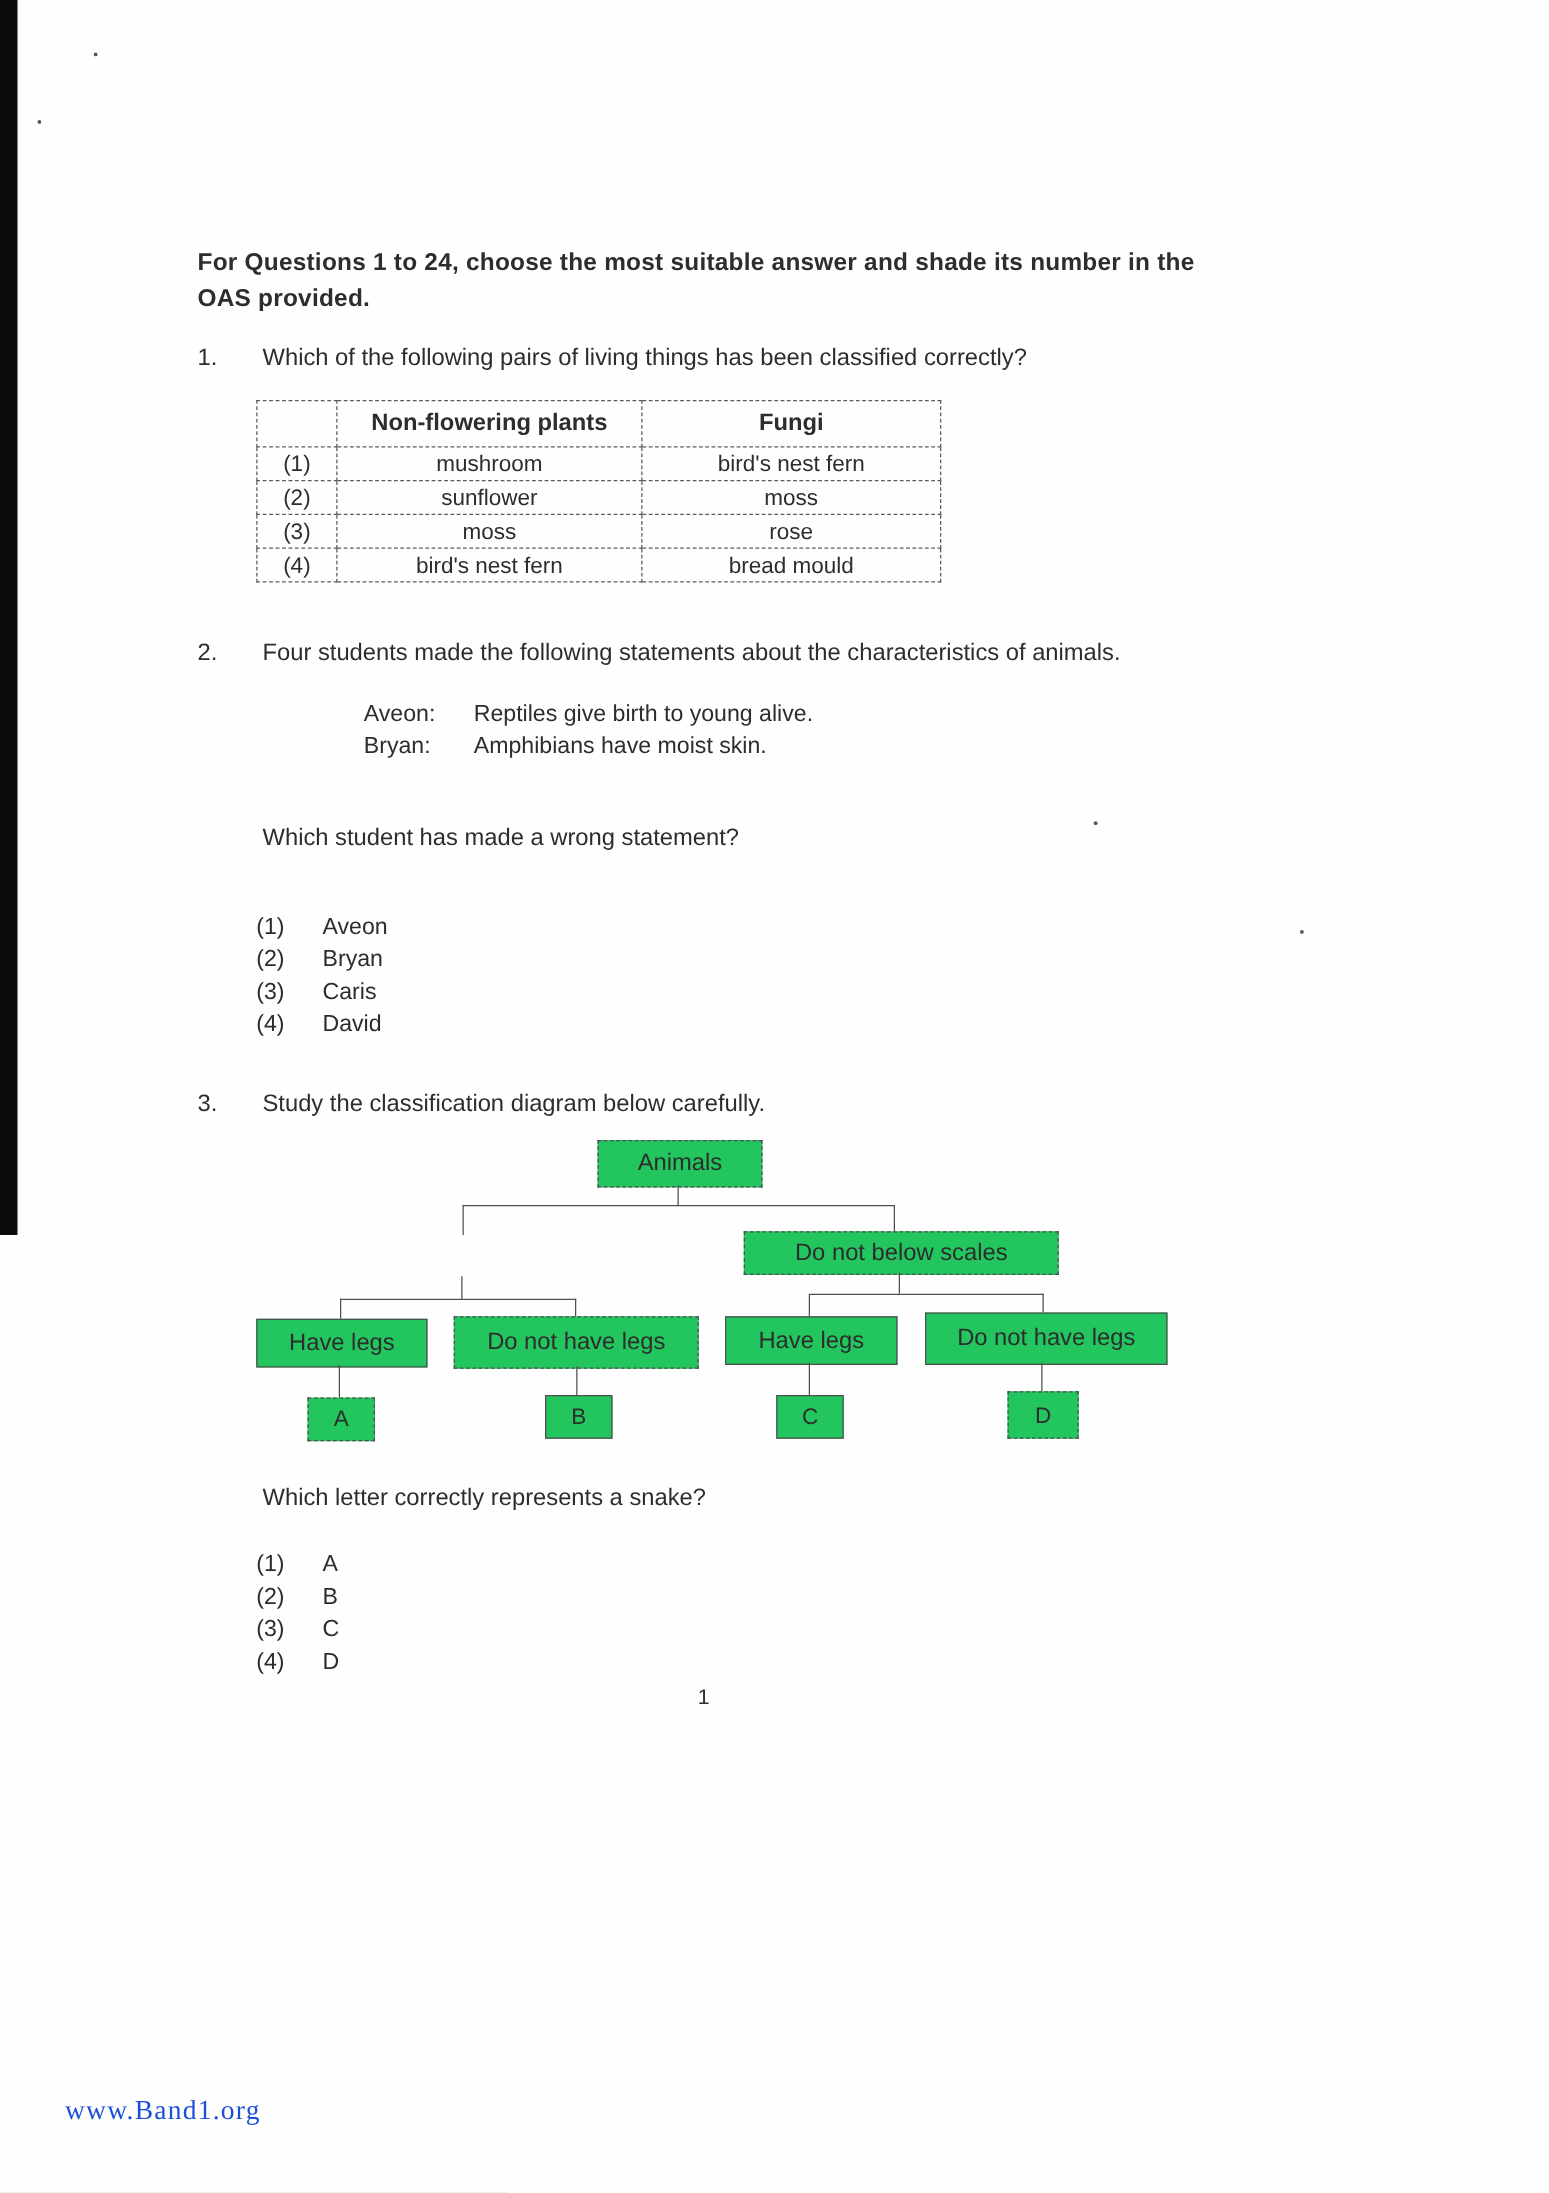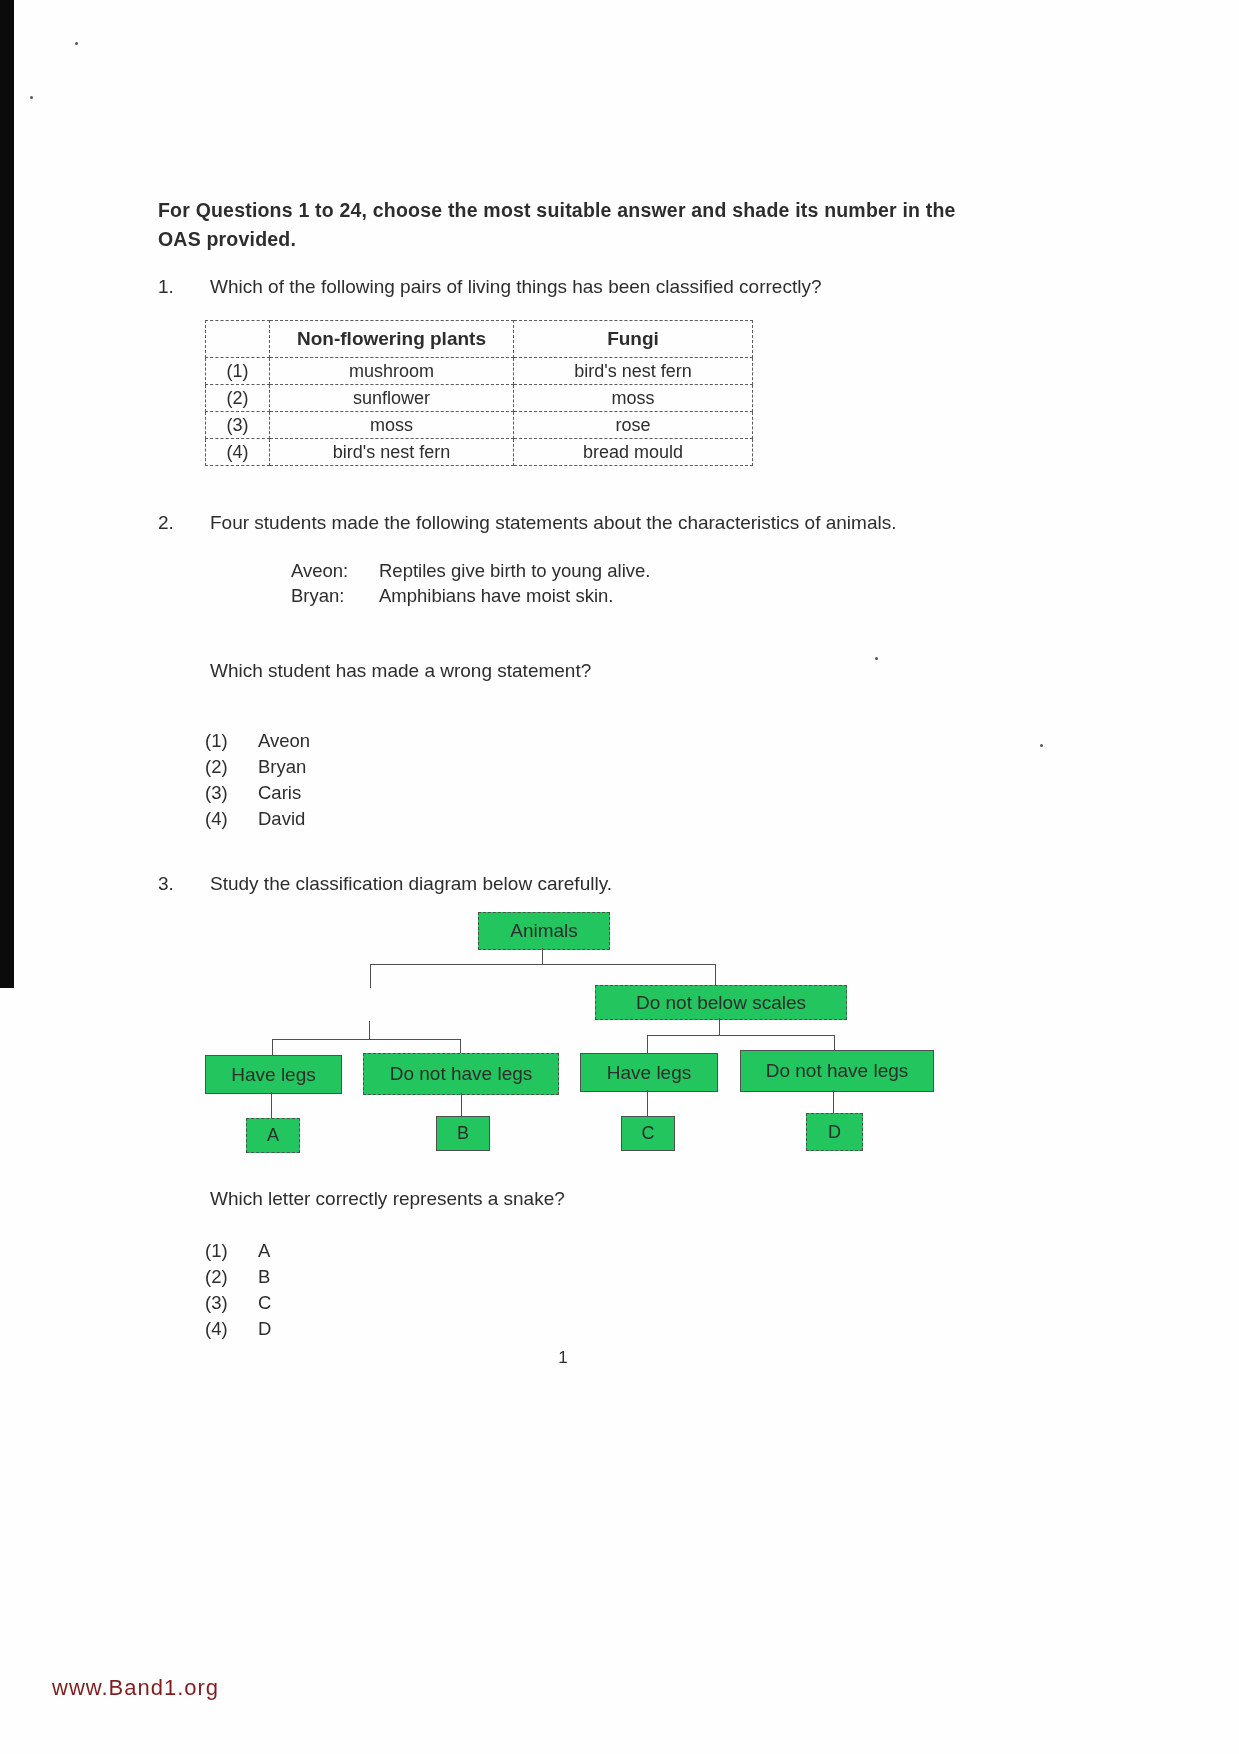--- a/index.html
+++ b/index.html
@@ -33,22 +33,22 @@
   .dbox{
     position:absolute;border:1px solid #4f4f4f;background:#22c55e;
     display:flex;align-items:center;justify-content:center;font-size:19px;
   }
   .dashed{border-style:dashed;}
   .vline{position:absolute;width:1px;background:#4f4f4f;}
   .hline{position:absolute;height:1px;background:#4f4f4f;}
   .leaf{font-size:18px;}
   .page-num{left:548px;top:1348px;width:30px;text-align:center;font-size:17px;}
   .watermark{
-    left:52px;top:1675px;font-family:Liberation Sans, sans-serif;
-    font-size:22px;color:#7f1d1d;letter-spacing:1px;
+    left:52px;top:1675px;font-family:Liberation Serif, serif;
+    font-size:22px;color:#1d4ed8;letter-spacing:1px;
   }
 </style>
 </head>
 <body>
 
 <div class="page">
 
   <div class="scan-bar"></div>
   <div class="speck" style="left:75px;top:42px;width:3px;height:3px;"></div>
   <div class="speck" style="left:30px;top:96px;width:3px;height:3px;"></div>

